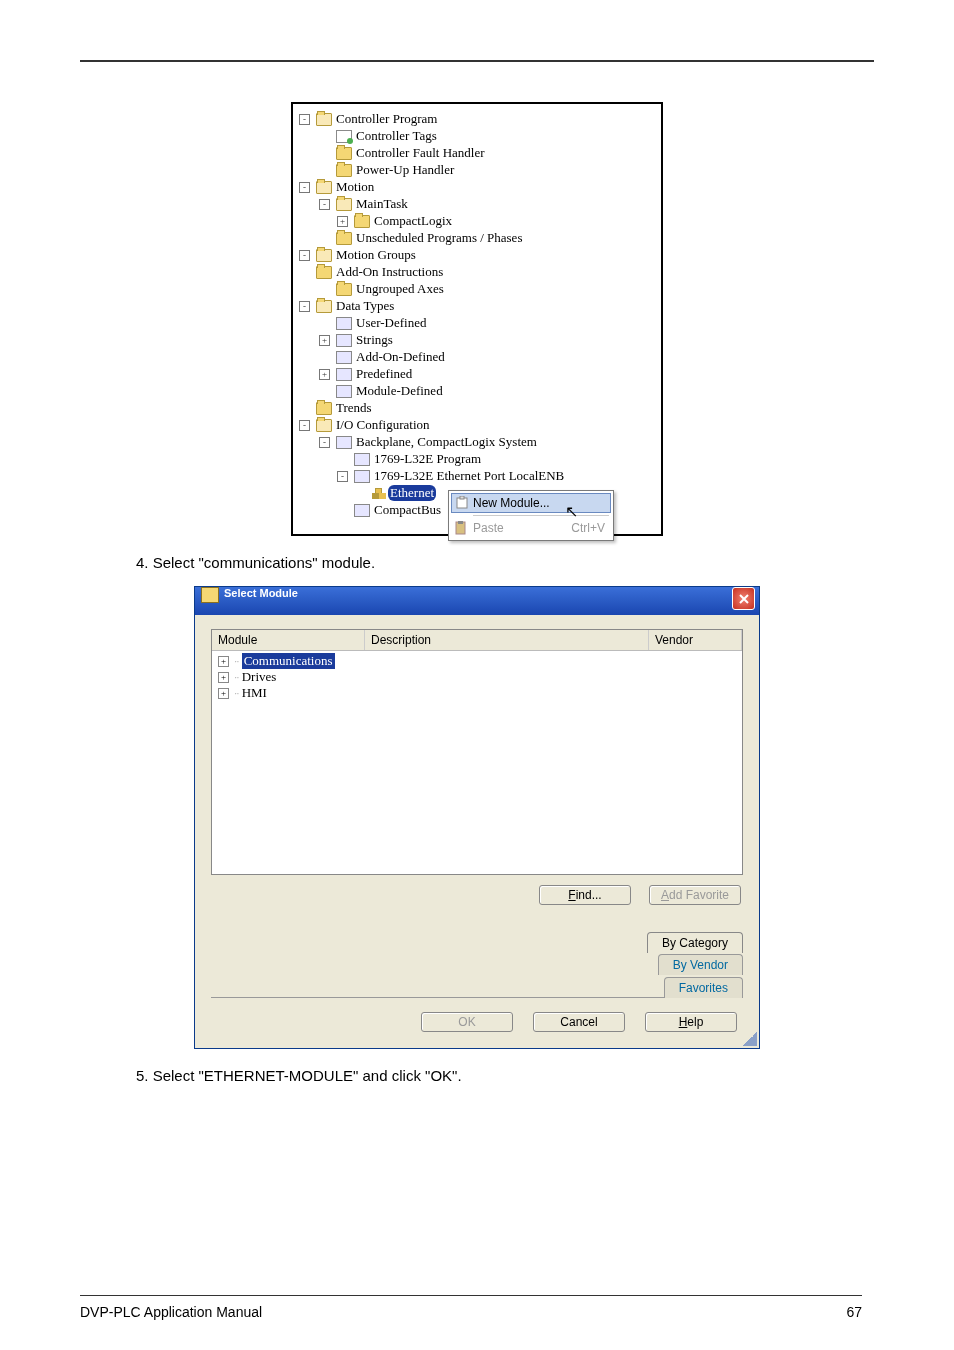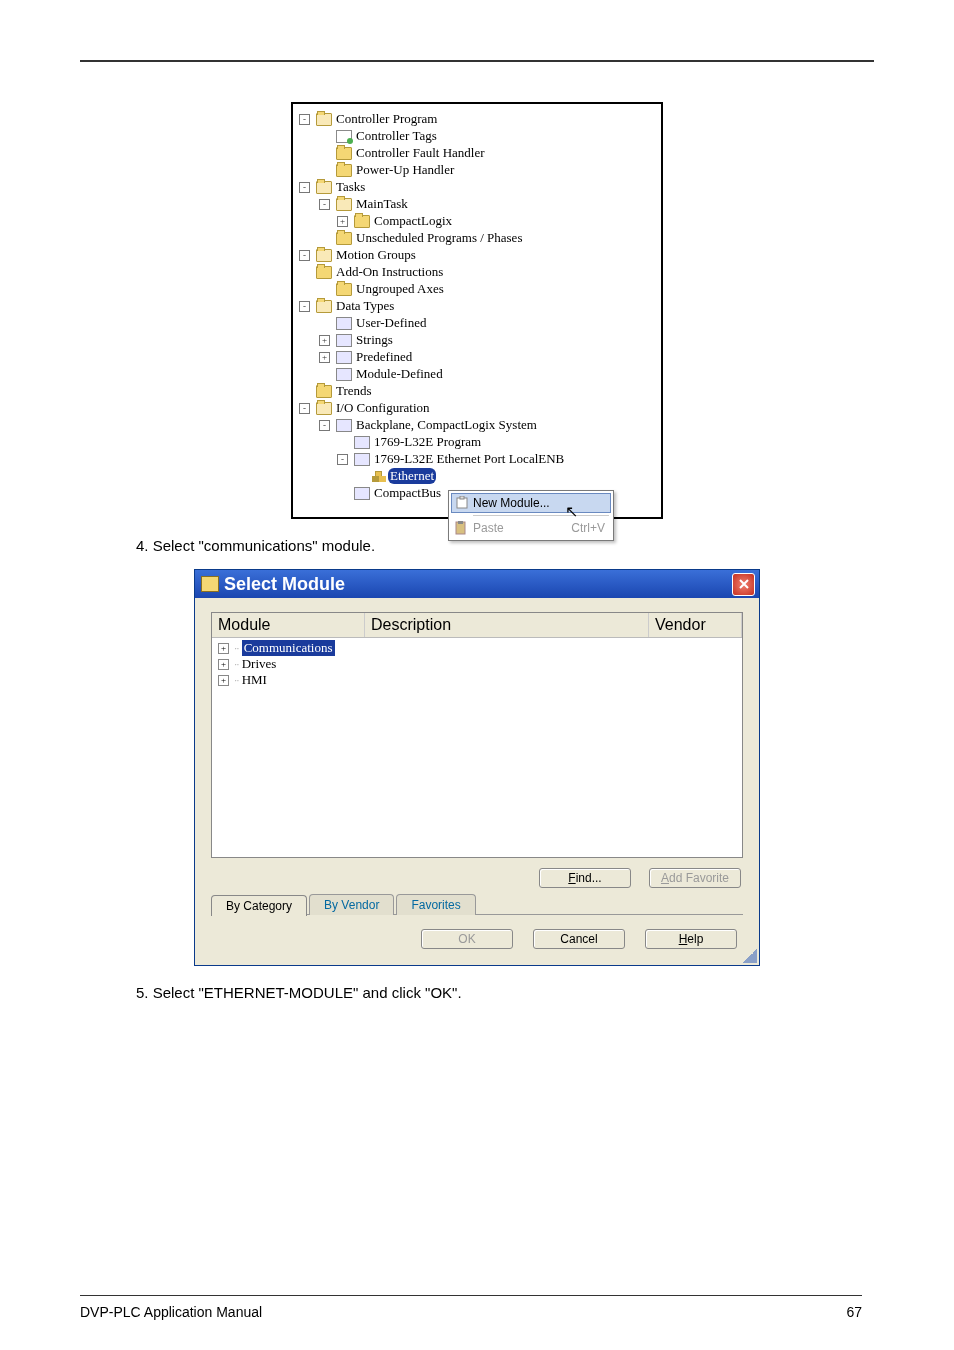--- a/index.html
+++ b/index.html
@@ -190,25 +190,24 @@
     margin: 0 auto;
     border: 1px solid #0a3a8a;
     font-family: "Tahoma", sans-serif;
     font-size: 12px;
     background: #ece9d8;
   }
   .titlebar {
     height: 28px;
     background: linear-gradient(#3a6fd8, #1a46b0);
     display: flex;
-    align-items: center;
     padding: 0 4px 0 6px;
     color: #fff;
     font-weight: bold;
-    font-size: 18px;
+    font-size: 11px;
   }
   .titlebar .appicon {
     width: 16px; height: 14px;
     background: #f4d774;
     border: 1px solid #8a6f20;
     margin-right: 5px;
   }
   .titlebar .close {
     margin-left: auto;
     width: 21px; height: 21px;
@@ -232,21 +231,21 @@
     position: relative;
   }
   .listhead {
     display: flex;
     background: #ece9d8;
     border-bottom: 1px solid #bbb;
   }
   .listhead .col {
     padding: 3px 6px;
     border-right: 1px solid #ccc;
-    font-size: 16px;
+    font-size: 12px;
   }
   .col-module { width: 140px; }
   .col-desc { flex: 1; }
   .col-vendor { width: 80px; border-right: none; }
   .listbody {
     padding: 2px 4px;
     font-family: "Times New Roman", serif;
     font-size: 13px;
   }
   .lrow {
@@ -286,21 +285,22 @@
     border-radius: 3px;
     font-size: 12px;
     text-align: center;
     box-shadow: inset 1px 1px 0 #fff;
   }
   .winbtn.disabled { color: #9a9a9a; }
   .tabrow {
     display: flex;
     align-items: flex-end;
     gap: 2px;
-    margin-top: 0;
+    margin-top: 20px;
+    flex-direction: column;
   }
   .tab {
     padding: 3px 14px 3px 14px;
     border: 1px solid #999;
     border-bottom: none;
     background: #ece9d8;
     border-radius: 4px 4px 0 0;
     font-size: 12px;
     position: relative;
   }
@@ -366,21 +366,21 @@
           <span>Controller Fault Handler</span>
         </div>
         <div class="node indent-1">
           <span style="display:inline-block;width:13px"></span>
           <span class="folder-icon"></span>
           <span>Power-Up Handler</span>
         </div>
         <div class="node indent-0">
           <span class="box">-</span>
           <span class="folder-icon folder-open"></span>
-          <span>Tasks</span>
+          <span>Motion</span>
         </div>
         <div class="node indent-1">
           <span class="box">-</span>
           <span class="folder-icon folder-open"></span>
           <span>MainTask</span>
         </div>
         <div class="node indent-2">
           <span class="box">+</span>
           <span class="folder-icon"></span>
           <span>CompactLogix</span>
@@ -412,20 +412,25 @@
         </div>
         <div class="node indent-1">
           <span style="display:inline-block;width:13px"></span>
           <span class="chip-icon"></span>
           <span>User-Defined</span>
         </div>
         <div class="node indent-1">
           <span class="box">+</span>
           <span class="chip-icon"></span>
           <span>Strings</span>
+        </div>
+        <div class="node indent-1">
+          <span style="display:inline-block;width:13px"></span>
+          <span class="chip-icon"></span>
+          <span>Add-On-Defined</span>
         </div>
         <div class="node indent-1">
           <span class="box">+</span>
           <span class="chip-icon"></span>
           <span>Predefined</span>
         </div>
         <div class="node indent-1">
           <span style="display:inline-block;width:13px"></span>
           <span class="chip-icon"></span>
           <span>Module-Defined</span>

